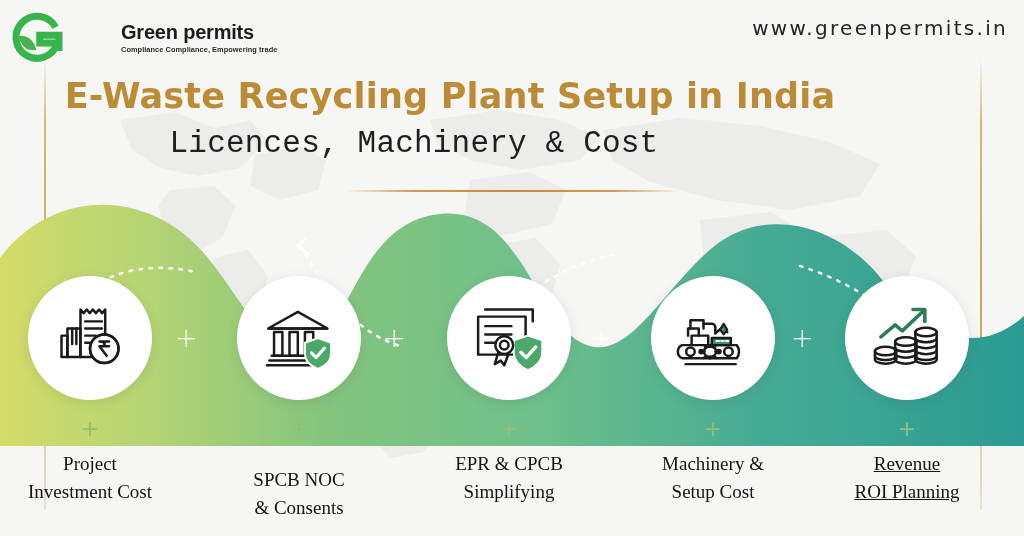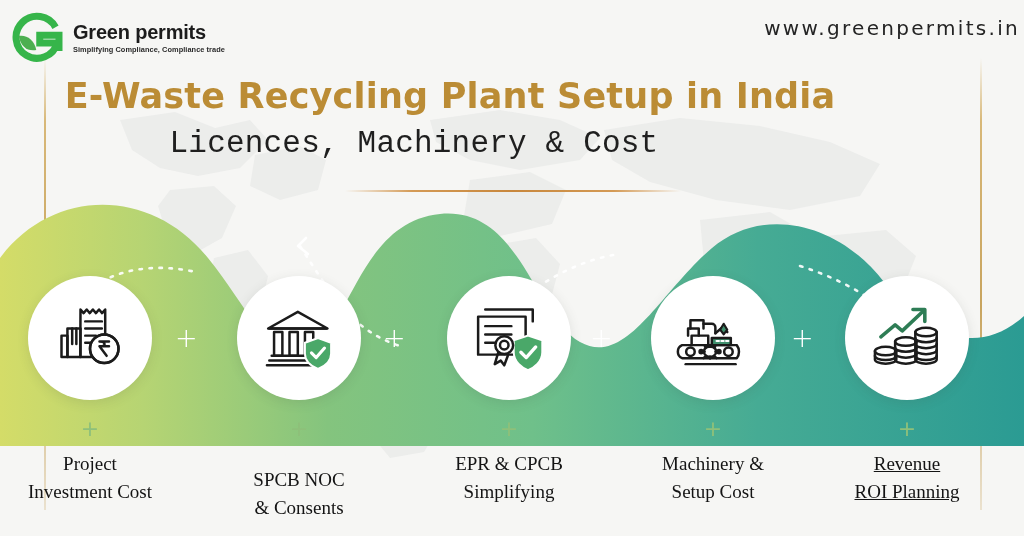--- a/index.html
+++ b/index.html
@@ -37,41 +37,41 @@
 
   
   #logo-block {
     position: absolute;
     left: 10px; top: 8px;
     display: flex;
     align-items: center;
     gap: 7px;
   }
   #logo-mark { width: 56px; height: 56px; flex: none; }
-  #logo-text { padding-top: 4px; }
+  #logo-text { padding-top: 4px; margin-left: 48px; }
   #logo-name {
     font-size: 20px;
     font-weight: bold;
     color: #1c1c1c;
     letter-spacing: -.2px;
     line-height: 1.05;
   }
   #logo-tagline {
     font-size: 7.4px;
     font-weight: bold;
     color: #2a2a2a;
     letter-spacing: .05px;
     margin-top: 2px;
     white-space: nowrap;
   }
 
   
   #site-url {
     position: absolute;
-    right: 4px; top: 16px;
+    right: 16px; top: 16px;
     font-size: 20px;
     color: #242424;
     letter-spacing: 2.3px;
     font-family: "DejaVu Sans", sans-serif;
   }
 
   
   #title {
     position: absolute;
     left: 0; top: 76px;
@@ -202,21 +202,21 @@
   <div class="v-rule" id="rule-left"></div>
   <div class="v-rule" id="rule-right"></div>
 
   <div id="logo-block">
     <svg id="logo-mark" viewBox="0 0 64 64" aria-hidden="true">
       <path d="M52 22 A24 24 0 1 0 54 40 L34 40 L34 31 L56 31 L56 49" fill="none" stroke="#36b54a" stroke-width="8" stroke-linecap="butt"></path>
       <path d="M10 32 C18 30 28 36 30 48 C20 50 12 44 10 32 Z" fill="#4caf50"></path>
     </svg>
     <div id="logo-text">
       <div id="logo-name">Green permits</div>
-      <div id="logo-tagline">Simplifying Compliance, Compliance trade</div>
+      <div id="logo-tagline">Compliance Compliance, Empowering trade</div>
     </div>
   </div>
 
   <div id="site-url">www.greenpermits.in</div>
 
   <div id="title">E-Waste Recycling Plant Setup in India</div>
   <div id="subtitle">Licences, Machinery &amp; Cost</div>
   <div id="title-divider"></div>
 
   <svg id="wave" viewBox="0 0 1024 250" preserveAspectRatio="none" aria-hidden="true">

